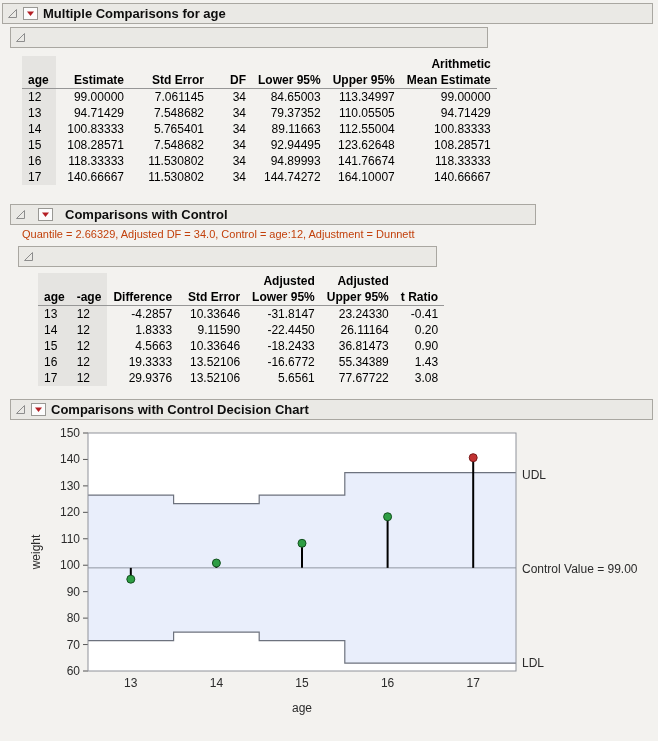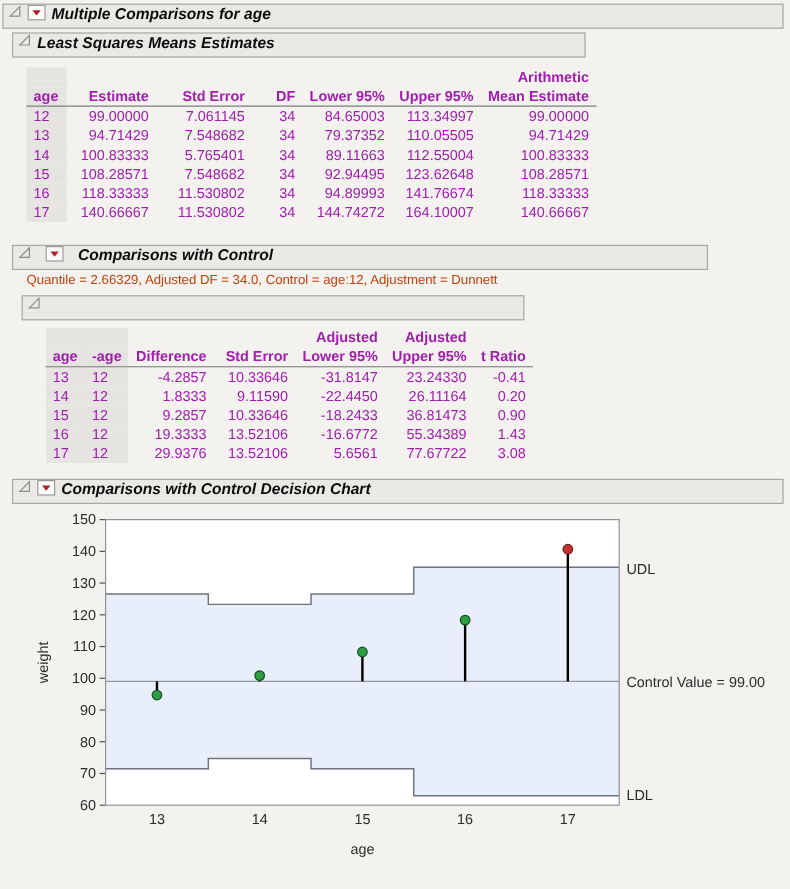--- a/index.html
+++ b/index.html
@@ -1,29 +1,29 @@
 <!DOCTYPE html>
 <html><head>
 <meta charset="utf-8">
 <style>
   * { box-sizing: border-box; }
   html,body { margin:0; padding:0; }
   body { font-family:"Liberation Sans", sans-serif; background:#f3f2ef; }
   .page { position:relative; width:658px; height:741px; background:#f3f2ef; overflow:hidden; }
 
   .outline-bar { position:absolute; height:21px; background:#eae9e5; border:1px solid #a9a7a1;
-                 display:flex; align-items:flex-start; gap:5px; padding:0 4px;font-style:italic; }
+                 display:flex; align-items:center; gap:5px; padding:0 4px; }
   .bar-title { font-weight:bold; font-size:13px; color:#0d0d0d; white-space:nowrap; }
   .disclosure { display:flex; align-items:center; flex:0 0 auto; }
   .menu-btn { width:15px; height:13px; background:#fcfcfc; border:1px solid #999894;
               display:flex; align-items:center; justify-content:center; flex:0 0 auto; }
 
   .subtitle, .footnote { position:absolute; font-size:11px; color:#c2410c; white-space:nowrap; }
 
-  table.jmp { position:absolute; border-collapse:collapse; font-size:12px; color:#a21caf;
+  table.jmp { position:absolute; border-collapse:collapse; font-size:12px; color:#000000;
               table-layout:fixed; }
   table.jmp th, table.jmp td { padding:0 6px; height:16px; line-height:16px;
               text-align:right; white-space:nowrap; overflow:hidden; }
   table.jmp th { font-weight:bold; }
   table.jmp td { font-weight:normal; }
   table.jmp .gray { background:#e5e4e1; }
   table.jmp .left { text-align:left; }
   table.jmp tr.colnames th { border-bottom:1px solid #969696; }
 
   svg text { font-family:"Liberation Sans", sans-serif; font-size:12px; fill:#2b2b2b; }
@@ -47,21 +47,20 @@
     </span>
     <span class="bar-title">Multiple Comparisons for age</span>
   </div>
 
   <div class="outline-bar" style="left:10px; top:27px; width:478px;">
     <span class="disclosure">
       <svg width="11" height="11">
           <path d="M9.5 1.5 L9.5 9.5 L1.5 9.5 Z" fill="none" stroke="#8d8d8d" stroke-width="1"></path>
         </svg>
     </span>
-    <span class="bar-title">Least Squares Means Estimates</span>
   </div>
 
   <table class="jmp" style="left:22px; top:56px;">
       <colgroup>
         <col style="width: 34px;">
         <col style="width: 74px;">
         <col style="width: 80px;">
         <col style="width: 42px;">
         <col style="width: 70px;">
         <col style="width: 74px;">
@@ -138,21 +137,21 @@
           <td>140.66667</td>
           <td>11.530802</td>
           <td>34</td>
           <td>144.74272</td>
           <td>164.10007</td>
           <td>140.66667</td>
         </tr>
       </tbody>
     </table>
 
-  <div class="outline-bar" style="left:10px; top:204px; width:580px;gap:12px;">
+  <div class="outline-bar" style="left:10px; top:204px; width:526px;gap:12px;">
     <span class="disclosure">
       <svg width="11" height="11">
           <path d="M9.5 1.5 L9.5 9.5 L1.5 9.5 Z" fill="none" stroke="#8d8d8d" stroke-width="1"></path>
         </svg>
     </span>
     <span class="menu-btn">
       <svg width="11" height="9">
           <path d="M2 2.5 L9 2.5 L5.5 7 Z" fill="#b41f24"></path>
         </svg>
     </span>
@@ -214,21 +213,21 @@
           <td class="gray left">12</td>
           <td>1.8333</td>
           <td>9.11590</td>
           <td>-22.4450</td>
           <td>26.11164</td>
           <td>0.20</td>
         </tr>
         <tr>
           <td class="gray left">15</td>
           <td class="gray left">12</td>
-          <td>9.2857</td>
+          <td>4.5663</td>
           <td>10.33646</td>
           <td>-18.2433</td>
           <td>36.81473</td>
           <td>0.90</td>
         </tr>
         <tr>
           <td class="gray left">16</td>
           <td class="gray left">12</td>
           <td>19.3333</td>
           <td>13.52106</td>

